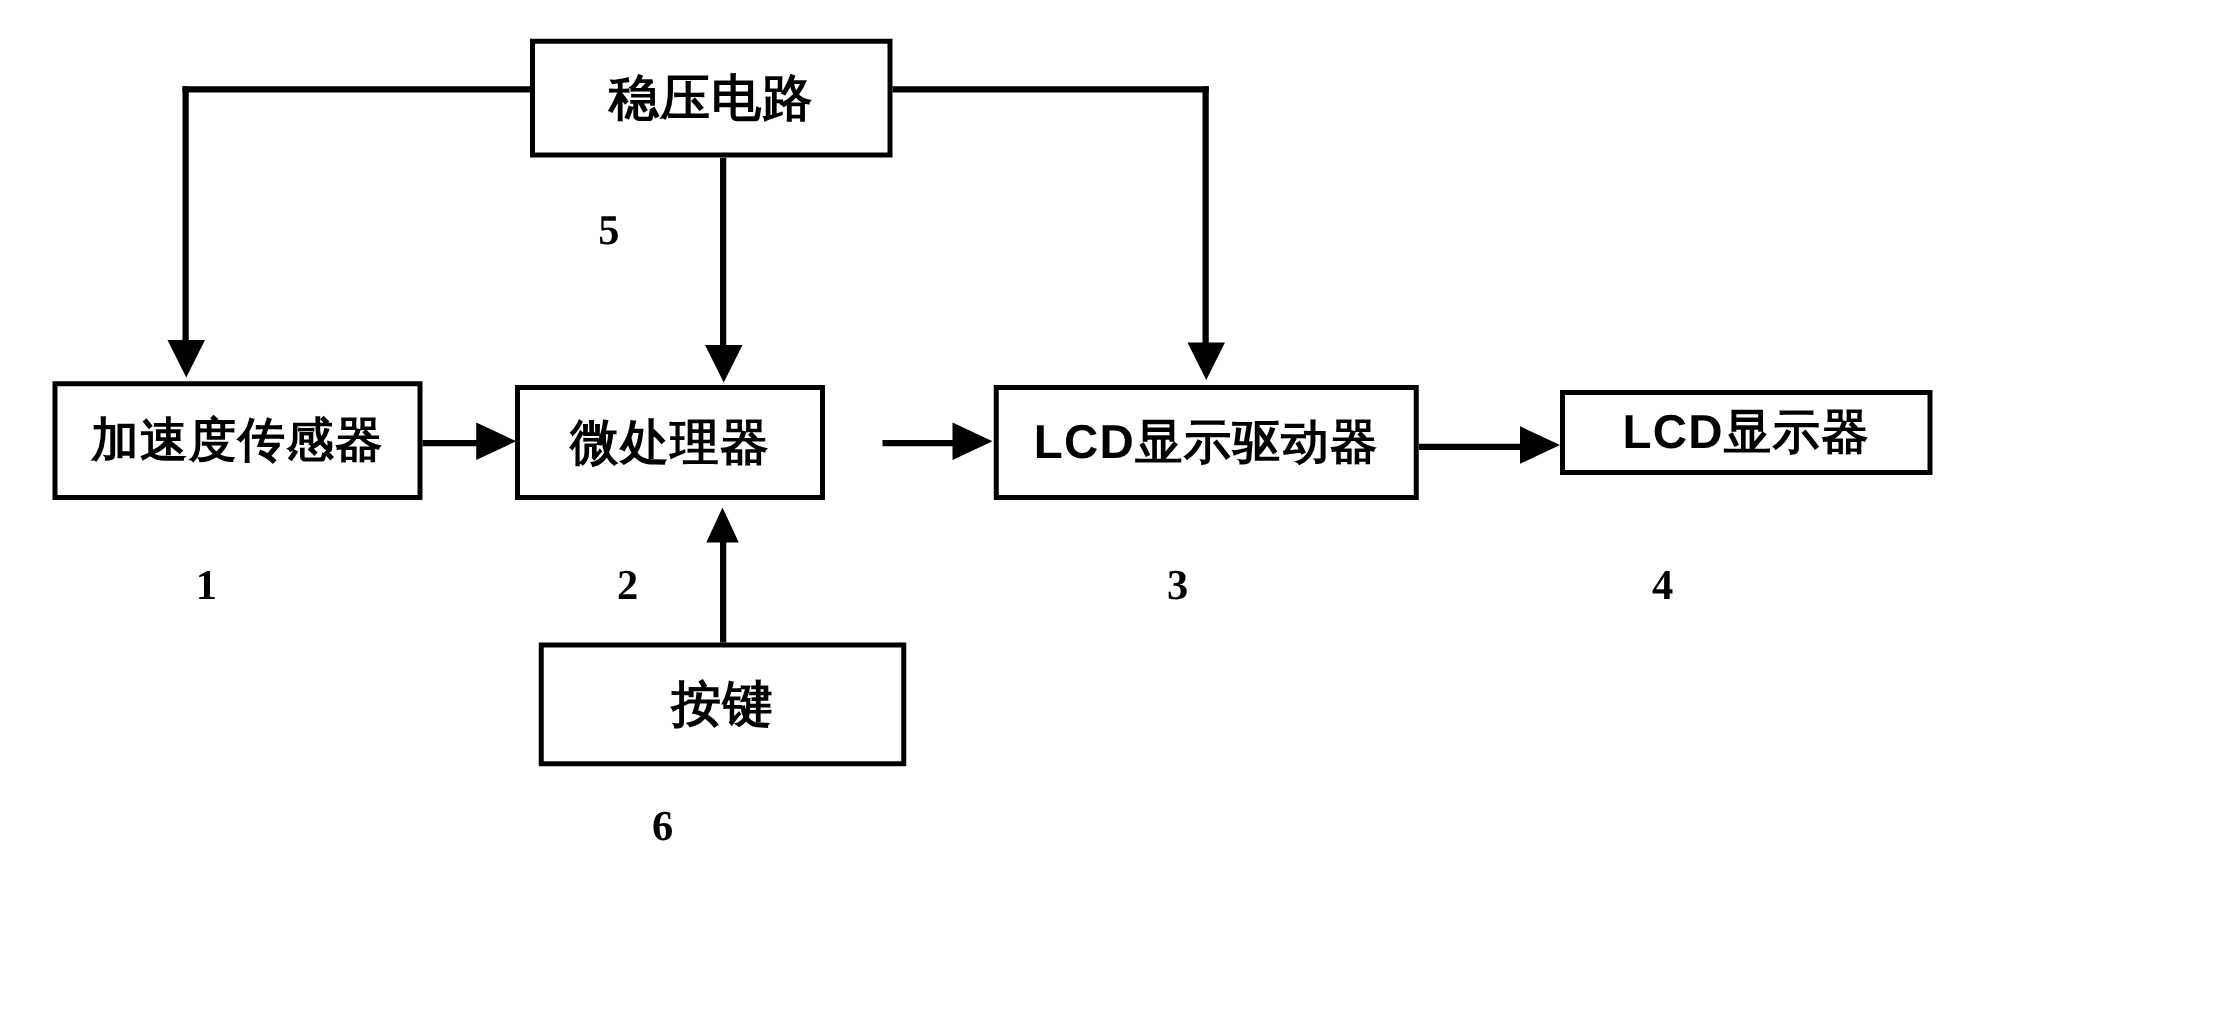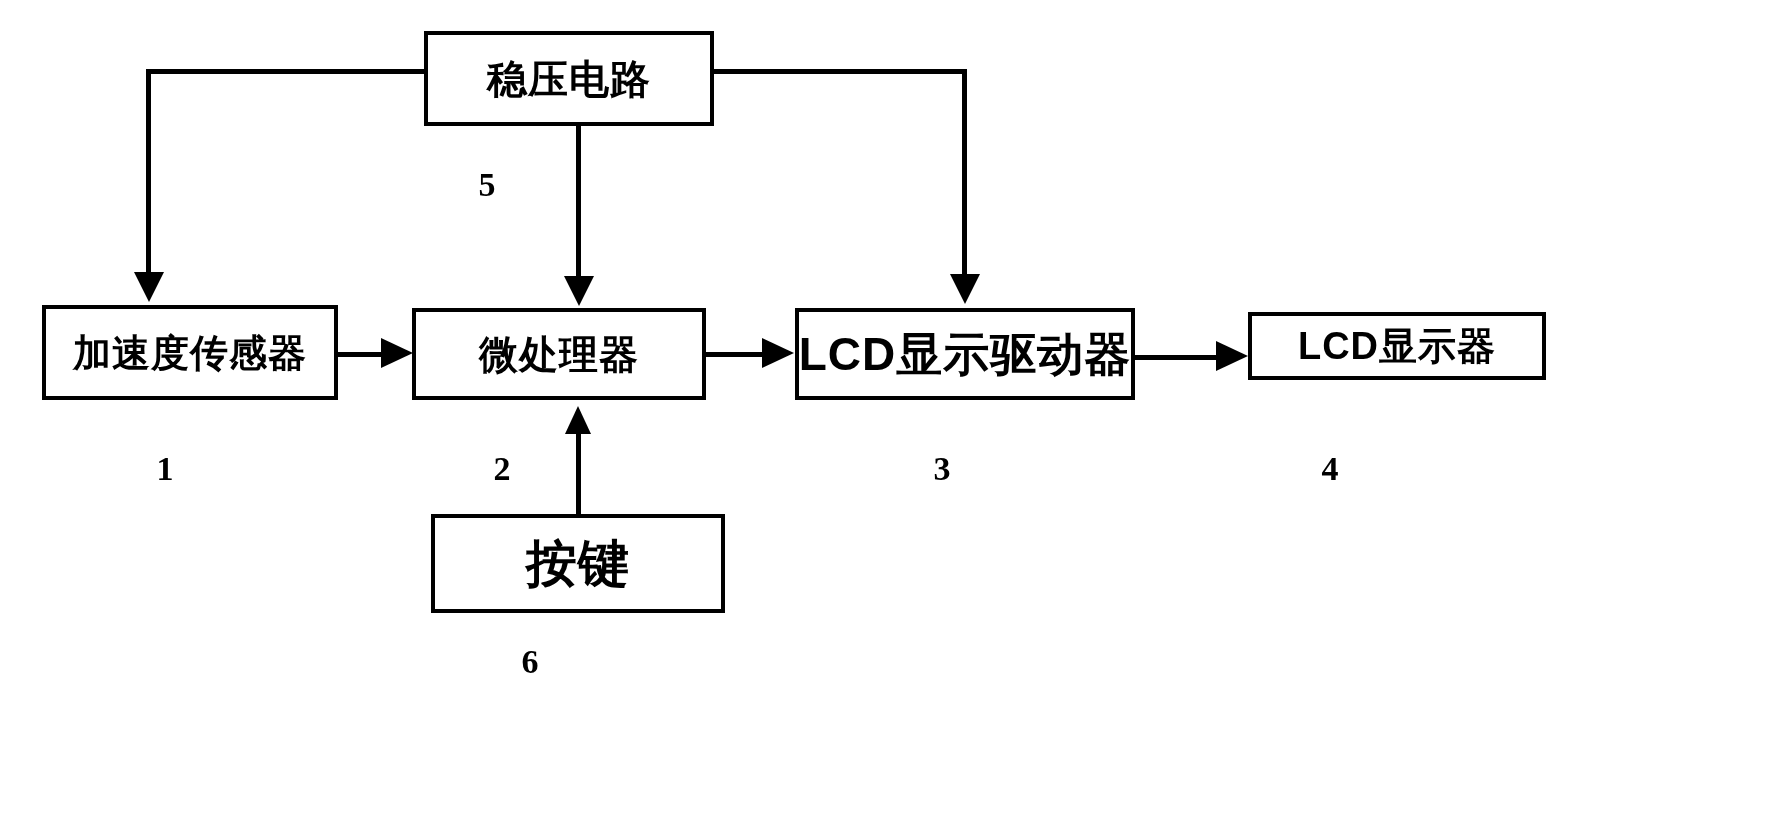--- a/index.html
+++ b/index.html
@@ -33,24 +33,24 @@
     letter-spacing: 1px;
     line-height: 1;
   }
   .node .node-label {
     display: block;
     white-space: nowrap;
   }
 
   #node-regulator  { left: 424px;  top: 31px;  width: 290px; height: 95px;  font-size: 40px; }
   #node-sensor     { left: 42px;   top: 305px; width: 296px; height: 95px;  font-size: 38px; }
-  #node-mcu        { left: 412px;  top: 308px; width: 294px; height: 92px;  font-size: 39px; }
-  #node-lcd-driver { left: 795px;  top: 308px; width: 340px; height: 92px;  font-size: 46px; }
+  #node-mcu        { left: 412px;  top: 308px; width: 248px; height: 92px;  font-size: 39px; }
+  #node-lcd-driver { left: 795px;  top: 308px; width: 340px; height: 92px;  font-size: 38px; }
   #node-lcd        { left: 1248px; top: 312px; width: 298px; height: 68px;  font-size: 38px; }
-  #node-keys       { left: 431px;  top: 514px; width: 294px; height: 99px;  font-size: 51px; }
+  #node-keys       { left: 431px;  top: 514px; width: 294px; height: 99px;  font-size: 40px; }
 
   
   .ref-num {
     position: absolute;
     color: #000000;
     font-weight: 700;
     font-size: 34px;
     line-height: 1;
     text-align: center;
     white-space: nowrap;

